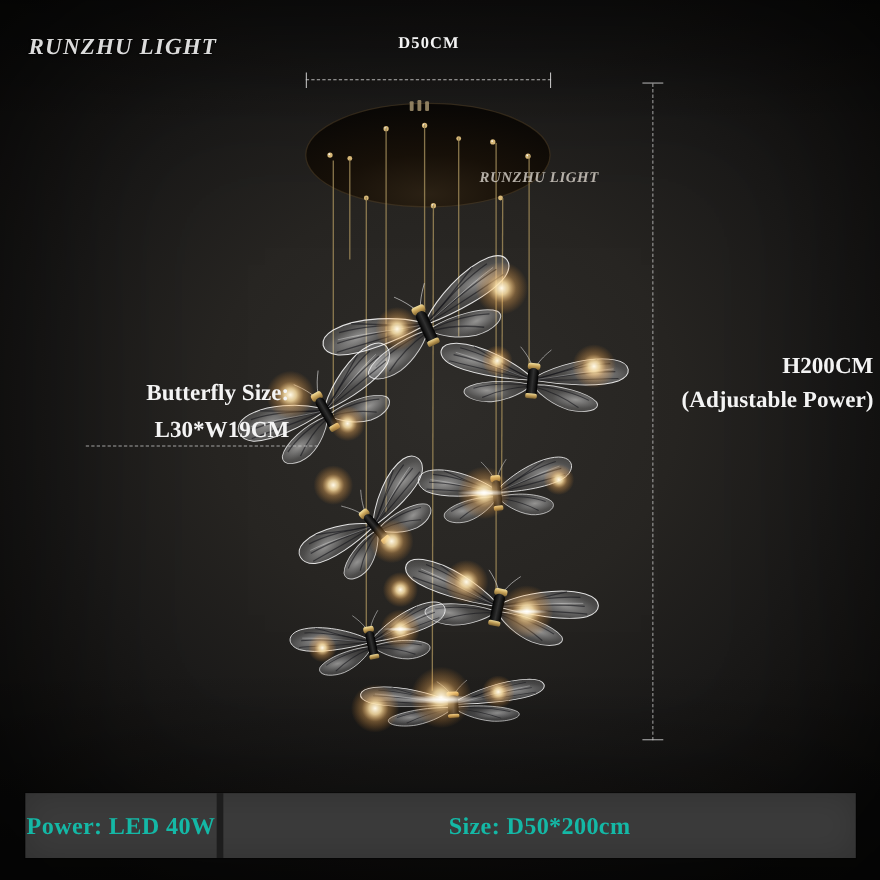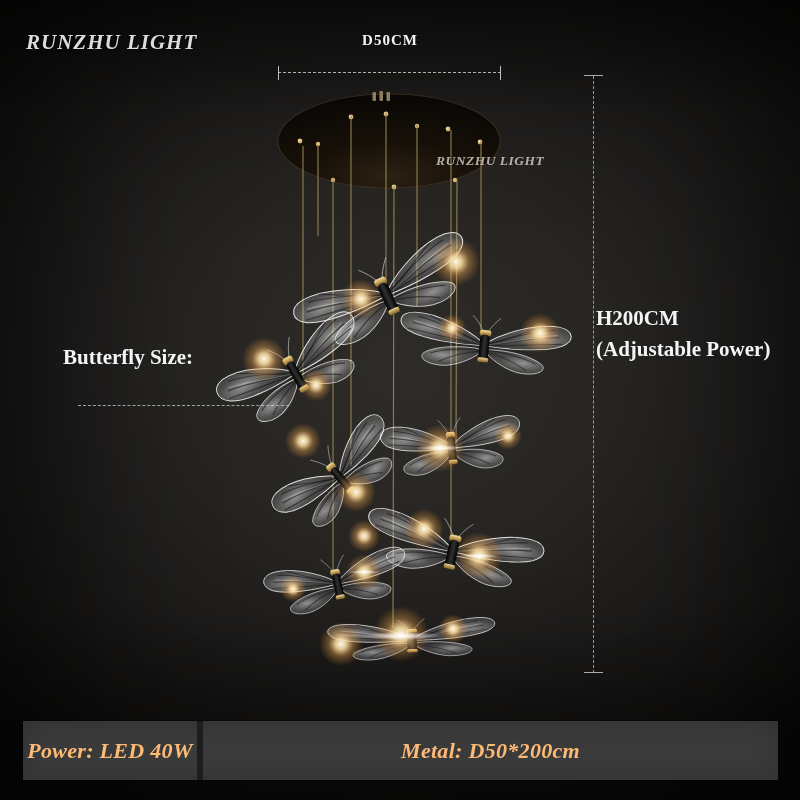--- a/index.html
+++ b/index.html
@@ -17,38 +17,38 @@
   .logo{left:26px;top:30px;font-style:italic;font-weight:700;font-size:21px;
         letter-spacing:1px;color:#dcdcdc;text-shadow:0 1px 2px rgba(0,0,0,.8);}
   
   .dim-label{left:280px;top:32px;width:220px;text-align:center;font-weight:700;
              font-size:15px;letter-spacing:1px;color:#f4f4f4;}
   .dim-line{left:278px;top:66px;width:223px;height:14px;}
   .dim-line .mid{position:absolute;left:0;right:0;top:6px;border-top:1px dashed rgba(208,208,208,.85);}
   .dim-line .tl{position:absolute;left:0;top:0;bottom:0;border-left:1px solid rgba(208,208,208,.9);}
   .dim-line .tr{position:absolute;right:0;top:0;bottom:0;border-left:1px solid rgba(208,208,208,.9);}
   
-  .left-note{left:63px;top:341px;width:200px;text-align:left;font-weight:700;
+  .left-note{left:63px;top:341px;width:200px;text-align:right;font-weight:700;
              font-size:21px;color:#f4f4f4;line-height:33px;}
   .left-leader{left:78px;top:405px;width:211px;height:0;border-top:1px dashed rgba(198,198,198,.8);}
   
   .v-line{left:593px;top:76px;height:597px;width:0;border-left:1px dashed rgba(198,198,198,.75);}
   .v-cap-top{left:584px;top:75px;width:19px;height:0;border-top:1px solid rgba(198,198,198,.85);}
   .v-cap-bot{left:584px;top:672px;width:19px;height:0;border-top:1px solid rgba(198,198,198,.85);}
-  .right-note{left:596px;top:303px;width:198px;text-align:left;font-weight:700;
+  .right-note{left:596px;top:317px;width:198px;text-align:right;font-weight:700;
               font-size:21px;color:#f4f4f4;line-height:31px;}
   
   .watermark{left:436px;top:153px;font-style:italic;font-weight:700;font-size:13.5px;
              letter-spacing:.5px;color:rgba(208,202,194,.85);}
   
   .spec-bar{left:23px;top:721px;width:755px;height:59px;background:#3b3b3b;
             display:flex;align-items:stretch;
             box-shadow:0 0 0 1px rgba(0,0,0,.35), inset 0 0 30px rgba(0,0,0,.18);}
   .spec-cell{display:flex;align-items:center;justify-content:center;
-             font-weight:700;font-size:22px;letter-spacing:.3px;color:#fdba74;font-style:italic;}
+             font-weight:700;font-size:22px;letter-spacing:.3px;color:#14b8a6;}
   .c1{width:174px;} .c2{width:327px;} .c3{flex:1;}
   .spec-div{width:3px;background:#1d1d1d;}
   .scene{left:0;top:0;}
 </style>
 </head>
 <body>
 
 <div class="stage">
 
   <svg class="abs scene" width="800" height="800" viewBox="0 0 800 800">
@@ -196,31 +196,32 @@
 
   <div class="abs dim-label">D50CM</div>
   <div class="abs dim-line">
     <span class="tl"></span>
     <span class="mid"></span>
     <span class="tr"></span>
   </div>
 
   <div class="abs left-note">
     <div>Butterfly Size:</div>
+    <div>L30*W19CM</div>
   </div>
   <div class="abs left-leader"></div>
 
   <div class="abs v-cap-top"></div>
   <div class="abs v-line"></div>
   <div class="abs v-cap-bot"></div>
   <div class="abs right-note">
     <div>H200CM</div>
     <div>(Adjustable Power)</div>
   </div>
 
   <div class="abs spec-bar">
     <div class="spec-cell c1">Power: LED 40W</div>
     <div class="spec-div"></div>
     <div class="spec-div"></div>
-    <div class="spec-cell c3">Metal: D50*200cm</div>
+    <div class="spec-cell c3">Size: D50*200cm</div>
   </div>
 
 </div>
 
 </body></html>

